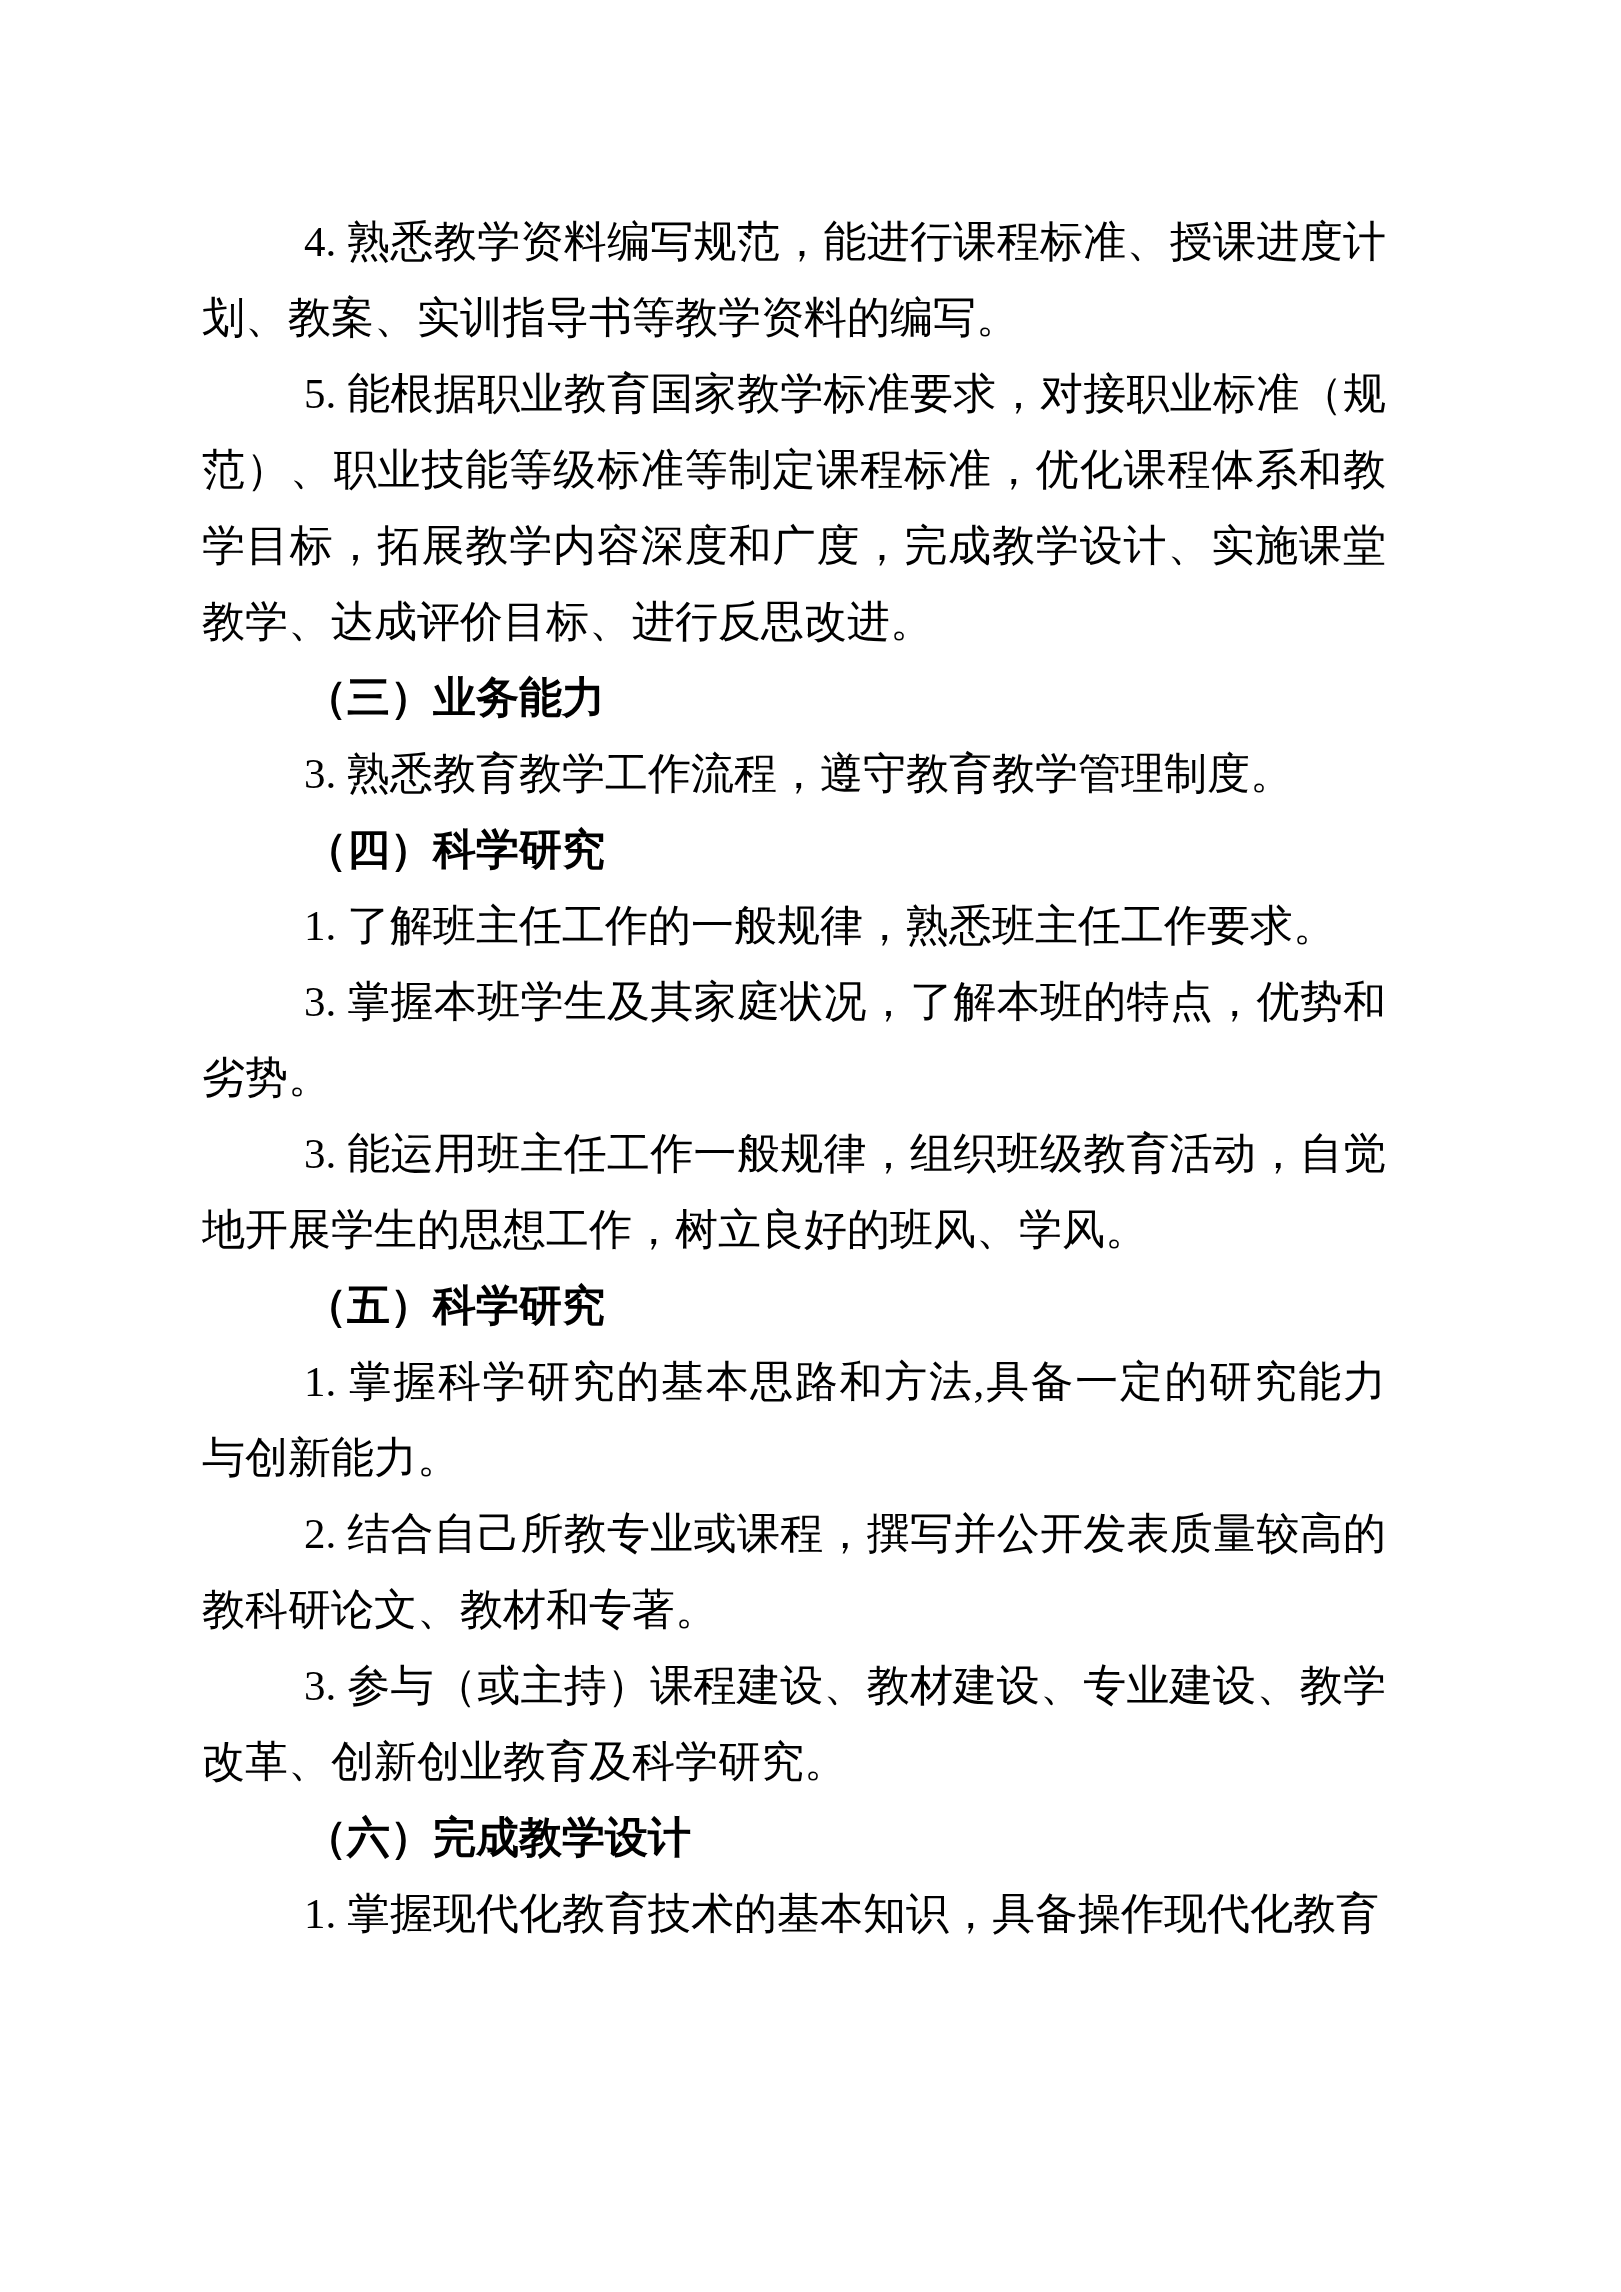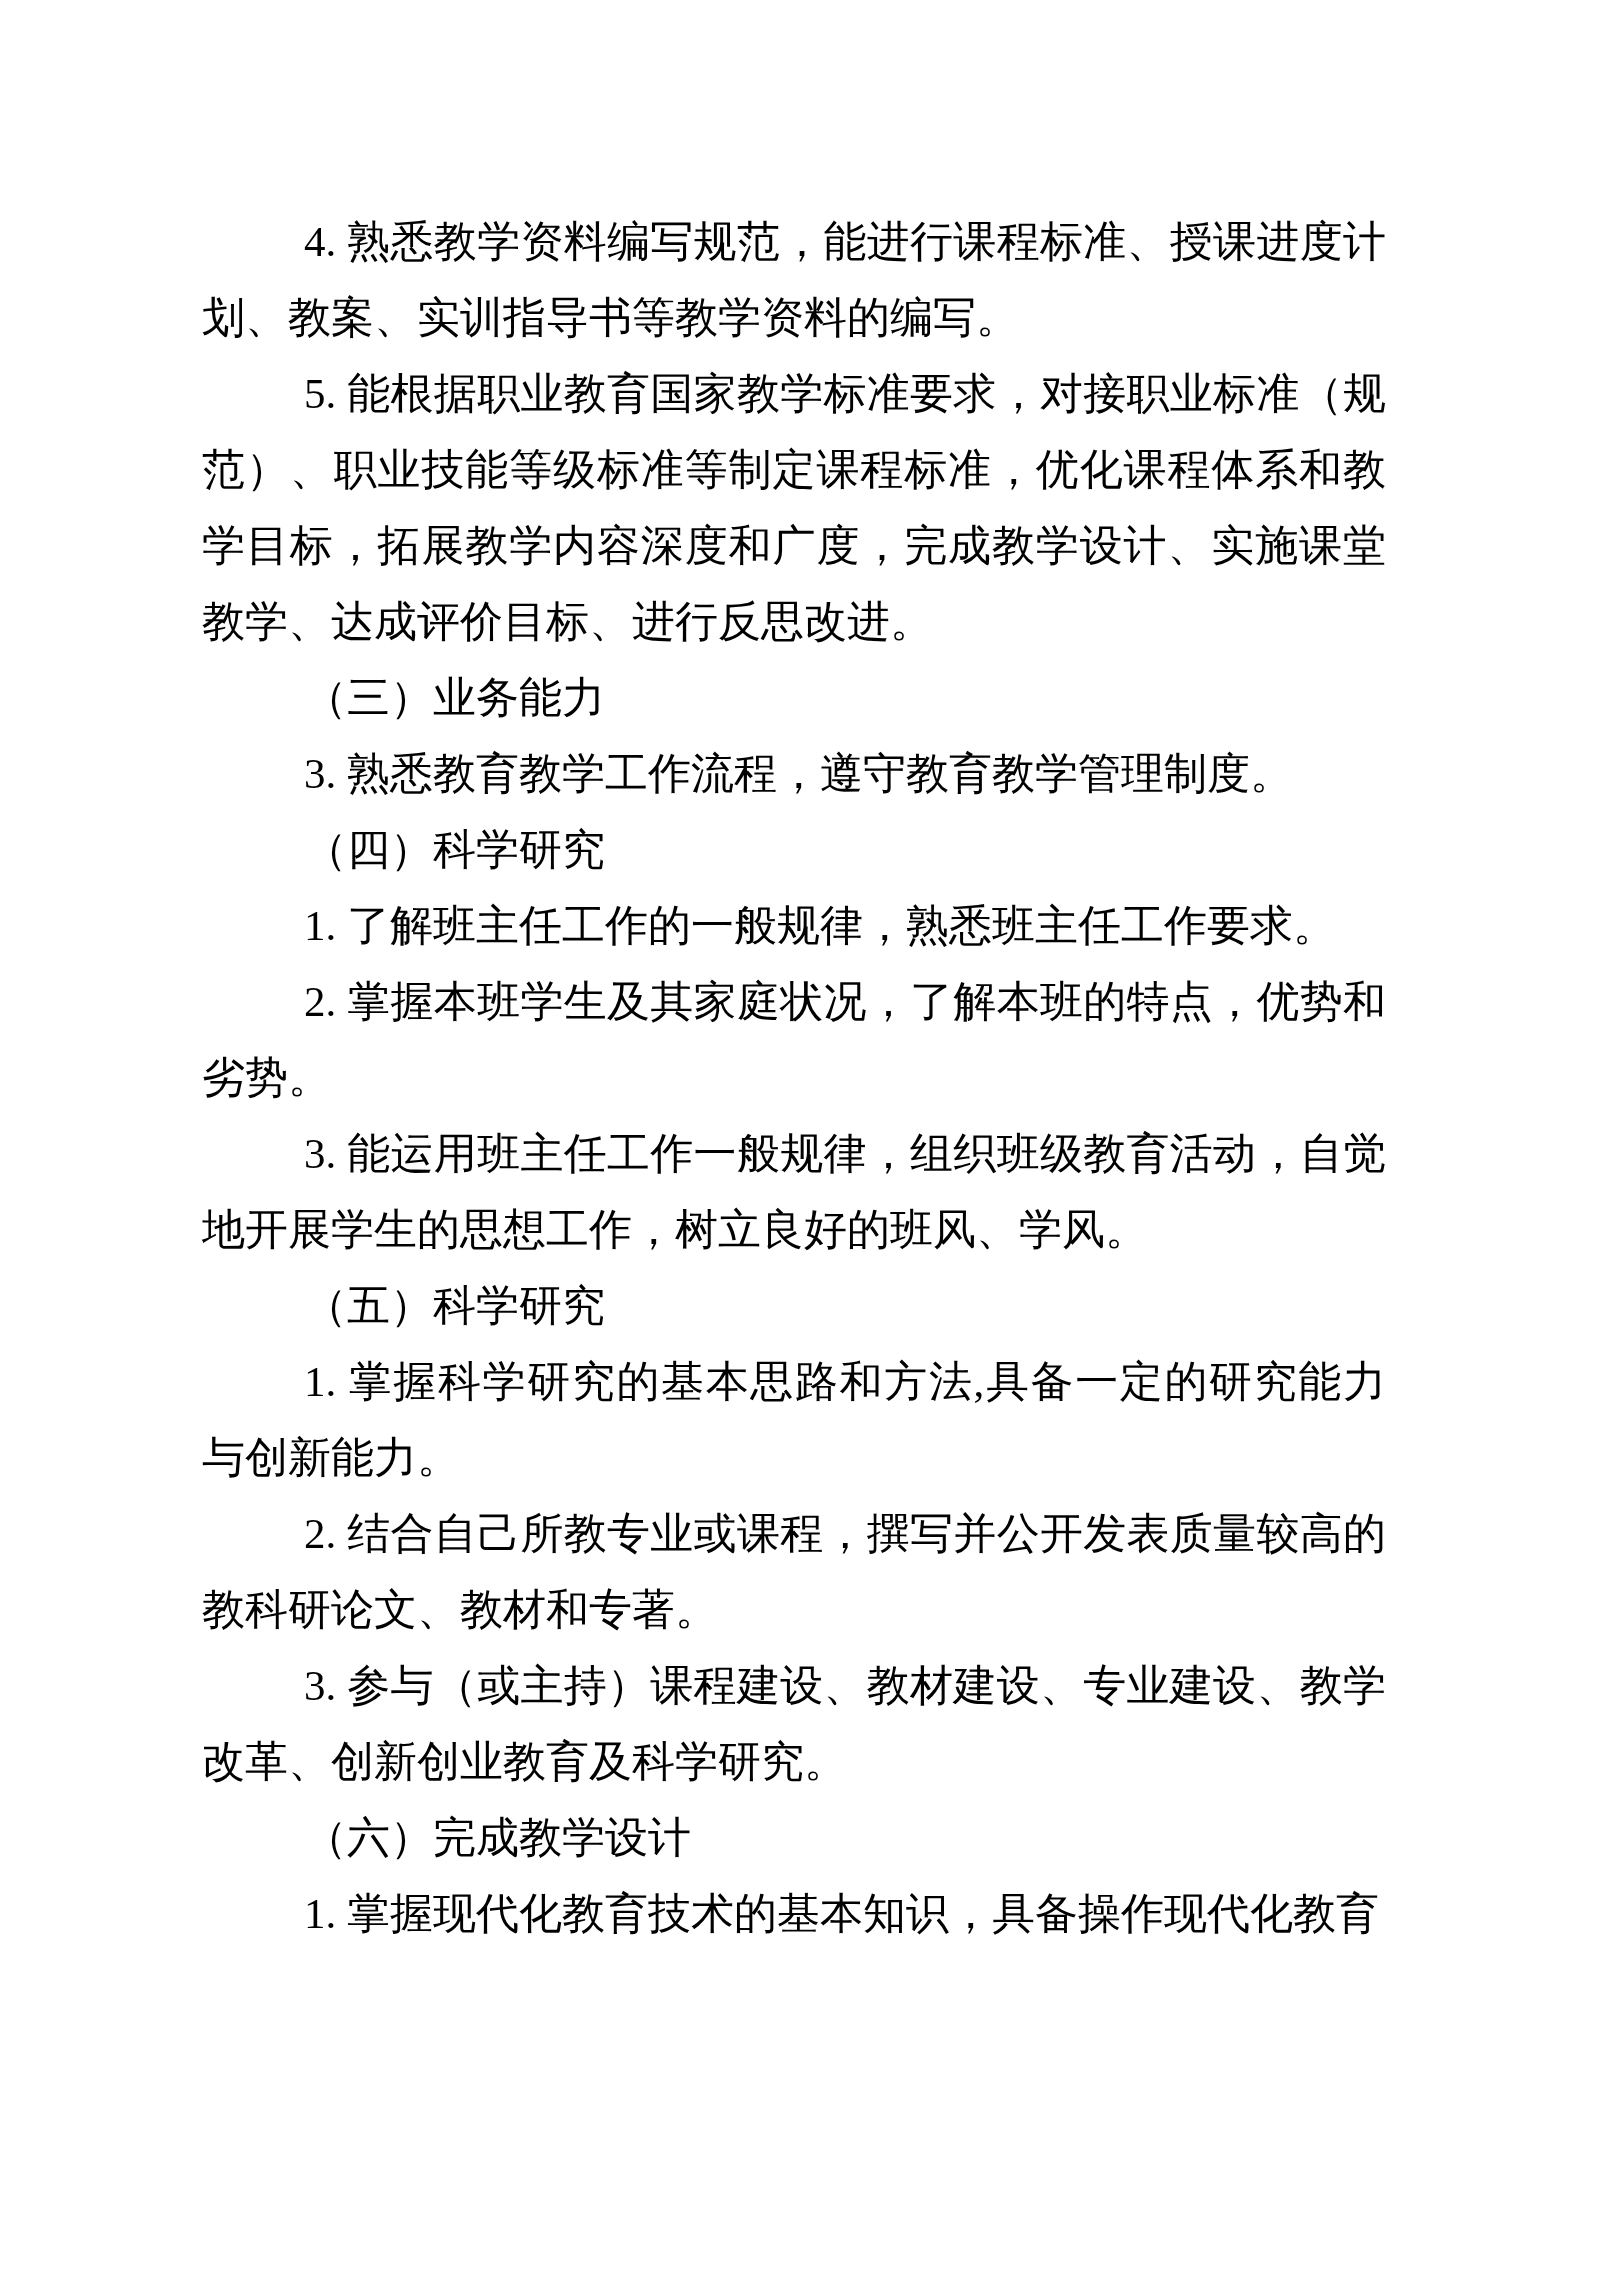--- a/index.html
+++ b/index.html
@@ -27,36 +27,36 @@
     font-family: "Liberation Serif", "DejaVu Serif", serif;
     font-size: 43px;
     line-height: 76px;
     color: #000000;
     text-align: justify;
     text-indent: 102px;
     word-break: normal;
     overflow-wrap: normal;
   }
   .content p.heading {
-    font-weight: 400;
+    font-weight: 700;
     text-align: left;
   }
 </style>
 </head>
 <body>
 
 <div class="page">
   <div class="content">
     <p>4. 熟悉教学资料编写规范，能进行课程标准、授课进度计划、教案、实训指导书等教学资料的编写。</p>
     <p>5. 能根据职业教育国家教学标准要求，对接职业标准（规范）、职业技能等级标准等制定课程标准，优化课程体系和教学目标，拓展教学内容深度和广度，完成教学设计、实施课堂教学、达成评价目标、进行反思改进。</p>
     <p class="heading">（三）业务能力</p>
     <p>3. 熟悉教育教学工作流程，遵守教育教学管理制度。</p>
     <p class="heading">（四）科学研究</p>
     <p>1. 了解班主任工作的一般规律，熟悉班主任工作要求。</p>
-    <p>2. 掌握本班学生及其家庭状况，了解本班的特点，优势和劣势。</p>
+    <p>3. 掌握本班学生及其家庭状况，了解本班的特点，优势和劣势。</p>
     <p>3. 能运用班主任工作一般规律，组织班级教育活动，自觉地开展学生的思想工作，树立良好的班风、学风。</p>
     <p class="heading">（五）科学研究</p>
     <p>1. 掌握科学研究的基本思路和方法,具备一定的研究能力与创新能力。</p>
     <p>2. 结合自己所教专业或课程，撰写并公开发表质量较高的教科研论文、教材和专著。</p>
     <p>3. 参与（或主持）课程建设、教材建设、专业建设、教学改革、创新创业教育及科学研究。</p>
     <p class="heading">（六）完成教学设计</p>
     <p>1. 掌握现代化教育技术的基本知识，具备操作现代化教育</p>
   </div>
 </div>
 

